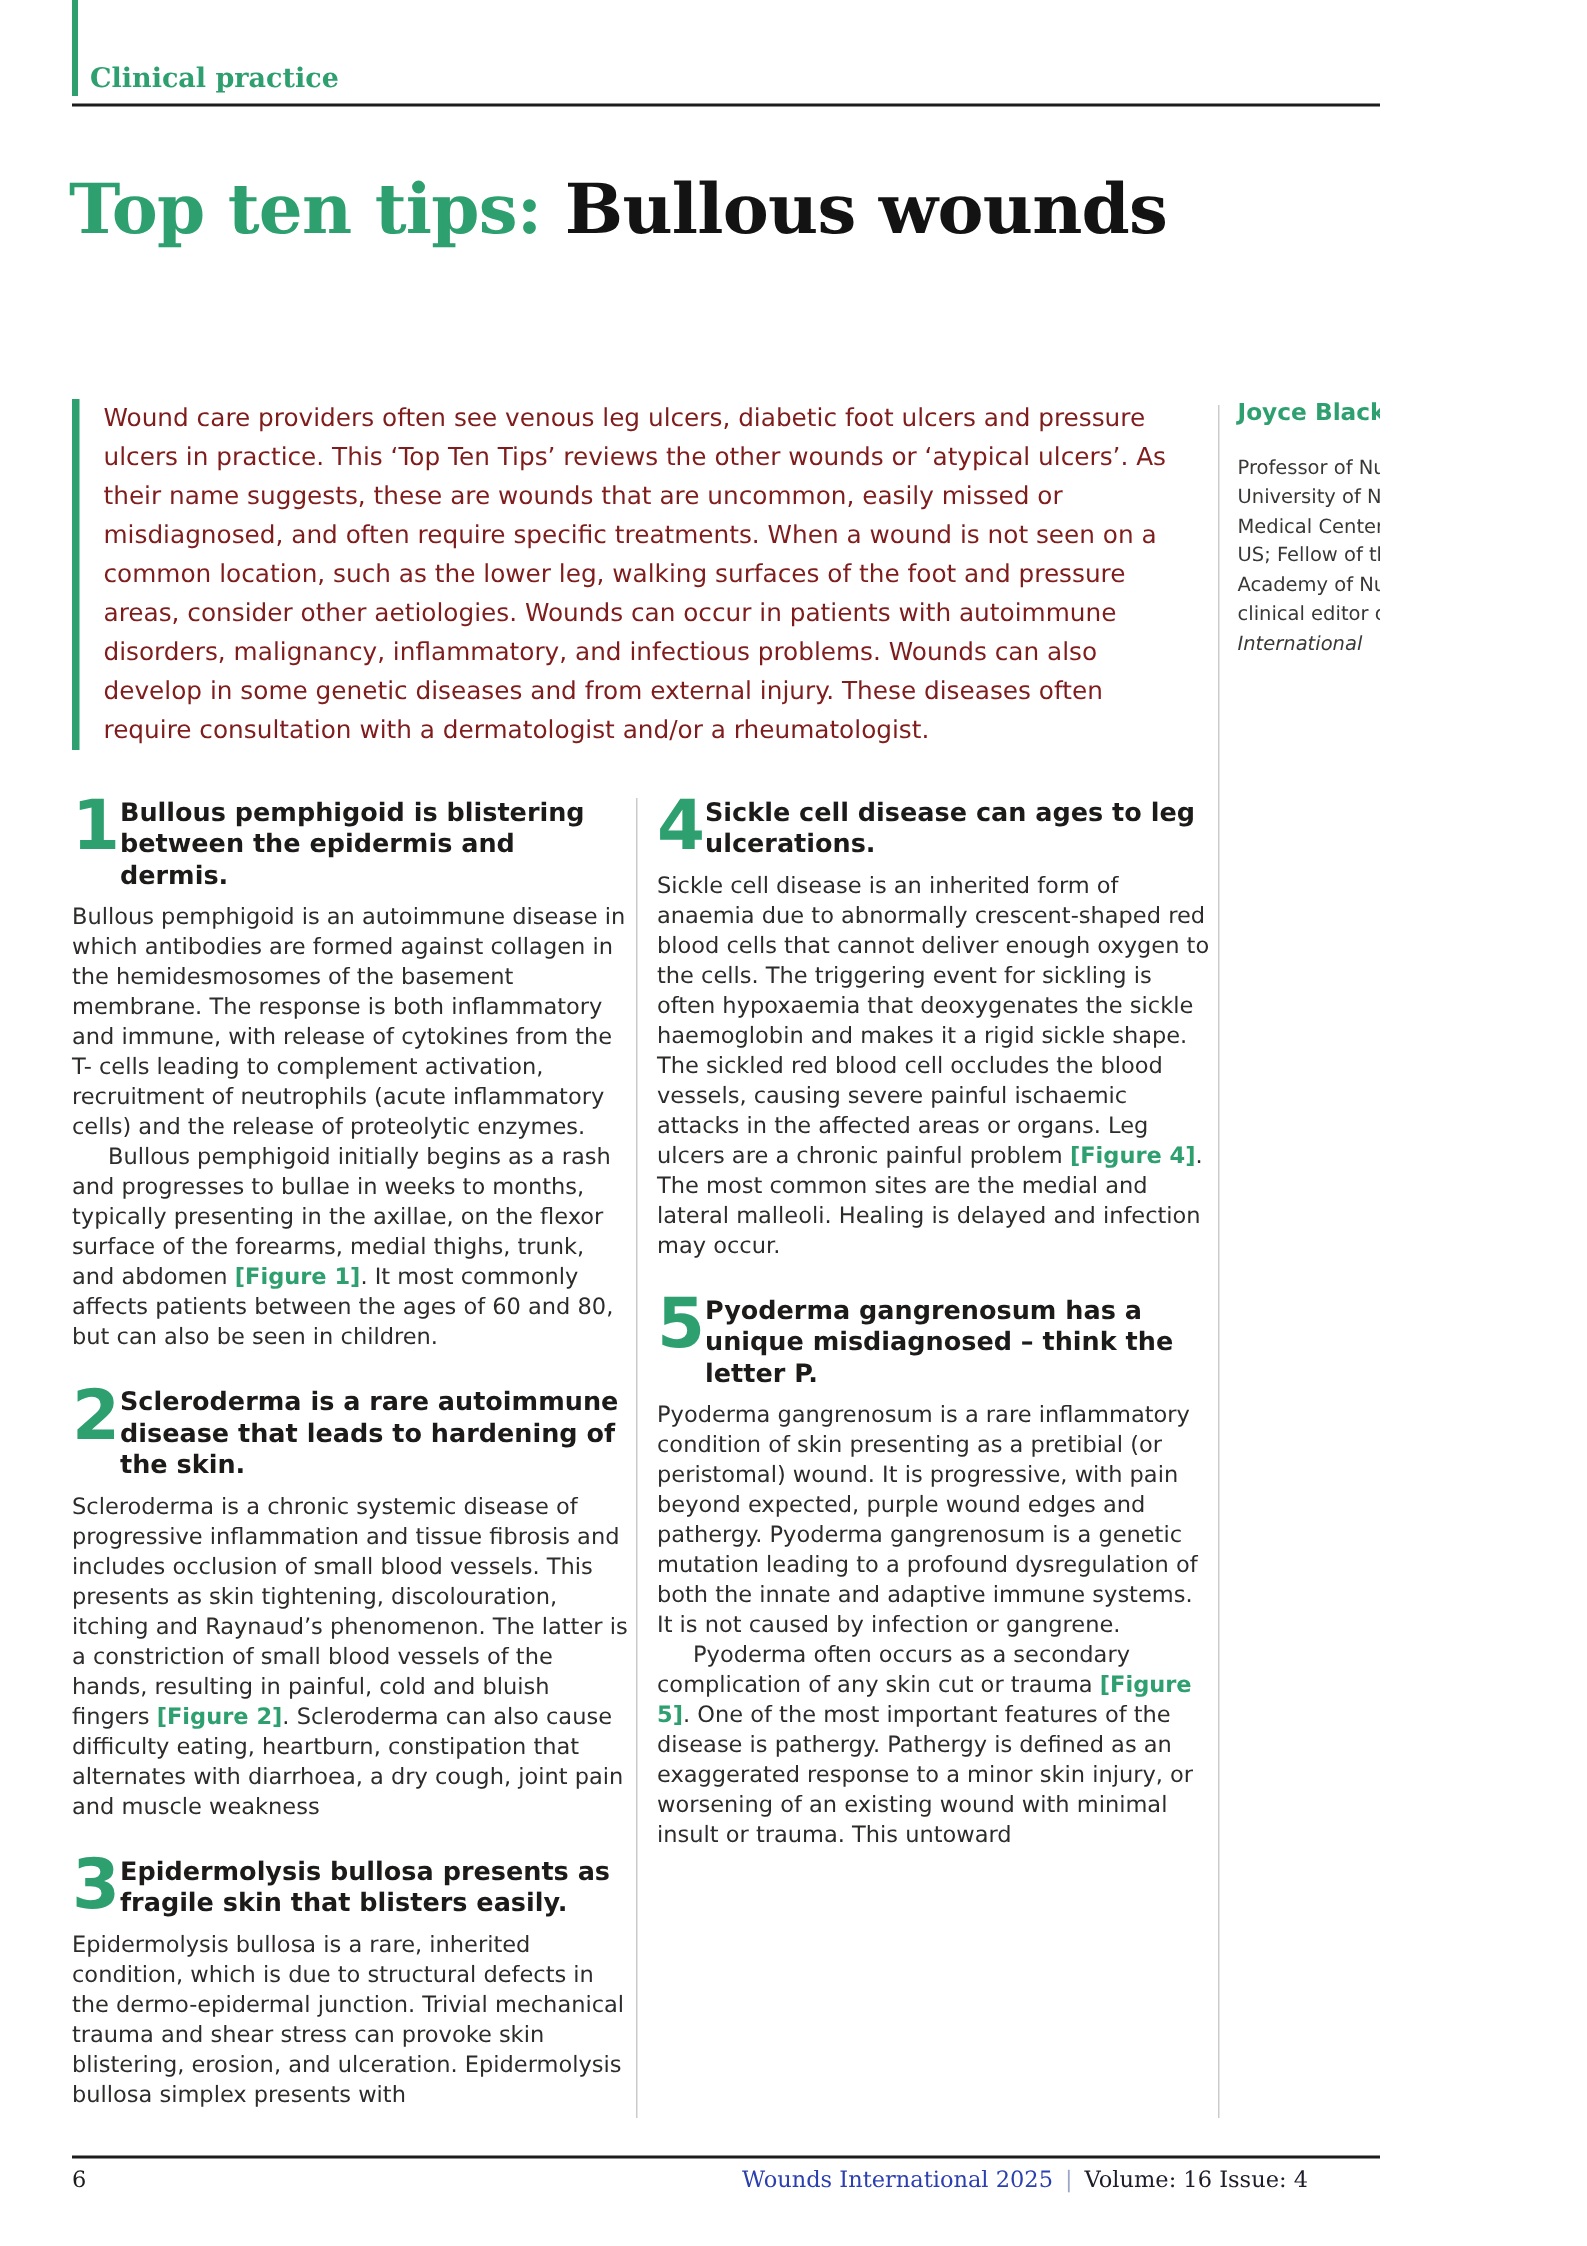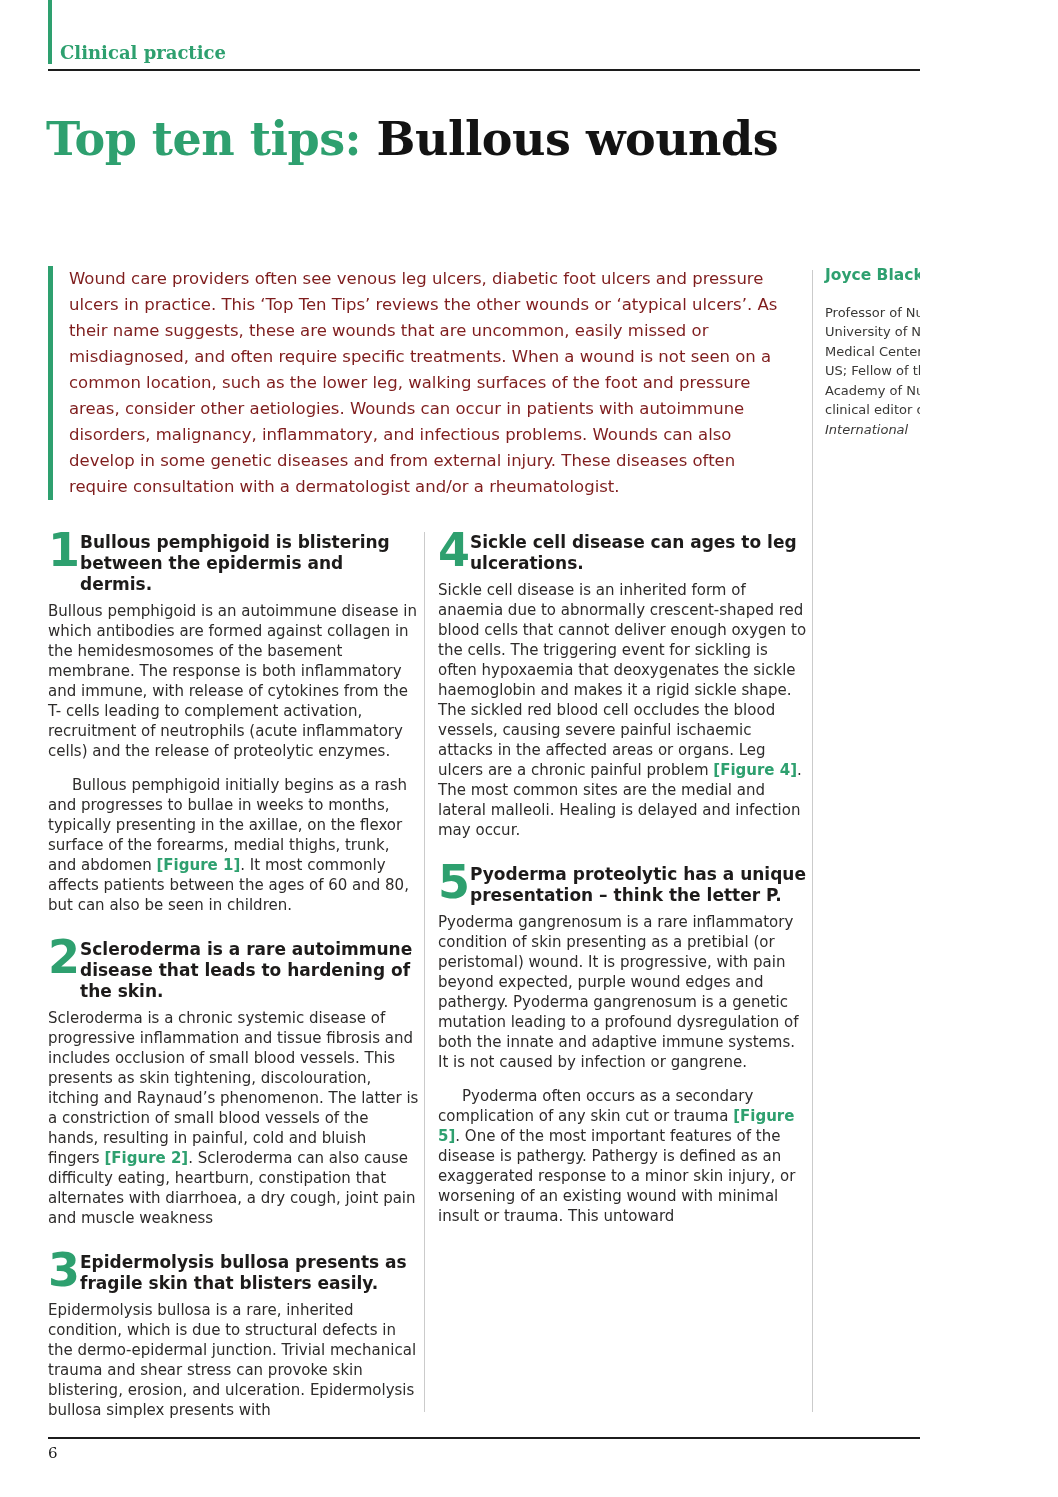--- a/index.html
+++ b/index.html
@@ -40,21 +40,21 @@
   .col.two{left:438px;}
   .tip-header{display:flex;align-items:flex-start;margin:22px 0 6px 0;}
   .tip-header:first-child{margin-top:0;}
   .tip-number{
     flex:0 0 32px;width:32px;
     font-size:46px;line-height:40px;font-weight:bold;
     color:var(--green,#2ea06f);letter-spacing:-2px;
   }
   .tip-heading{font-weight:bold;font-size:17px;line-height:21px;color:#1d1b1a;padding-top:2px;}
   .col p{margin:0;}
-  .col p.indent{text-indent:24px;margin-top:14px;}
+  .col p.indent{text-indent:24px;}
   .figref{color:var(--green,#2ea06f);font-weight:bold;}
   
   .footer-rule{position:absolute;left:48px;top:1437px;width:962px;height:2px;background:#1c1c1c;}
   .footer-left{position:absolute;left:48px;top:1444px;font-family:"DejaVu Serif",serif;font-size:15px;color:#1c1c1c;}
   .footer-right{position:absolute;right:48px;top:1444px;font-family:"DejaVu Serif",serif;font-size:15px;white-space:nowrap;}
   .footer-journal{color:var(--blue,#2b3fae);}
   .footer-sep{color:#9aa7c7;padding:0 8px;}
   .footer-volume{color:#1c1c2a;}
 </style>
 </head>
@@ -97,22 +97,25 @@
       <p class="">Epidermolysis bullosa is a rare, inherited condition, which is due to structural defects in the dermo-epidermal junction. Trivial mechanical trauma and shear stress can provoke skin blistering, erosion, and ulceration. Epidermolysis bullosa simplex presents with</p>
     </div>
   <div class="col two">
       <div class="tip-header">
         <span class="tip-number">4</span>
         <span class="tip-heading">Sickle cell disease can ages to leg ulcerations.</span>
       </div>
       <p class="">Sickle cell disease is an inherited form of anaemia due to abnormally crescent-shaped red blood cells that cannot deliver enough oxygen to the cells. The triggering event for sickling is often hypoxaemia that deoxygenates the sickle haemoglobin and makes it a rigid sickle shape. The sickled red blood cell occludes the blood vessels, causing severe painful ischaemic attacks in the affected areas or organs. Leg ulcers are a chronic painful problem <span class="figref">[Figure 4]</span>. The most common sites are the medial and lateral malleoli. Healing is delayed and infection may occur.</p>
       <div class="tip-header">
         <span class="tip-number">5</span>
-        <span class="tip-heading">Pyoderma proteolytic has a unique presentation – think the letter P.</span>
+        <span class="tip-heading">Pyoderma gangrenosum has a unique misdiagnosed – think the letter P.</span>
       </div>
       <p class="">Pyoderma gangrenosum is a rare inflammatory condition of skin presenting as a pretibial (or peristomal) wound. It is progressive, with pain beyond expected, purple wound edges and pathergy. Pyoderma gangrenosum is a genetic mutation leading to a profound dysregulation of both the innate and adaptive immune systems. It is not caused by infection or gangrene.</p>
       <p class="indent">Pyoderma often occurs as a secondary complication of any skin cut or trauma <span class="figref">[Figure 5]</span>. One of the most important features of the disease is pathergy. Pathergy is defined as an exaggerated response to a minor skin injury, or worsening of an existing wound with minimal insult or trauma. This untoward</p>
     </div>
 
   <div class="footer-rule"></div>
   <div class="footer-left">6</div>
+  <div class="footer-right">
+    <span class="footer-journal">Wounds International 2025</span><span class="footer-sep">|</span><span class="footer-volume">Volume: 16 Issue: 4</span>
+  </div>
 
 </div>
 
 </body></html>

